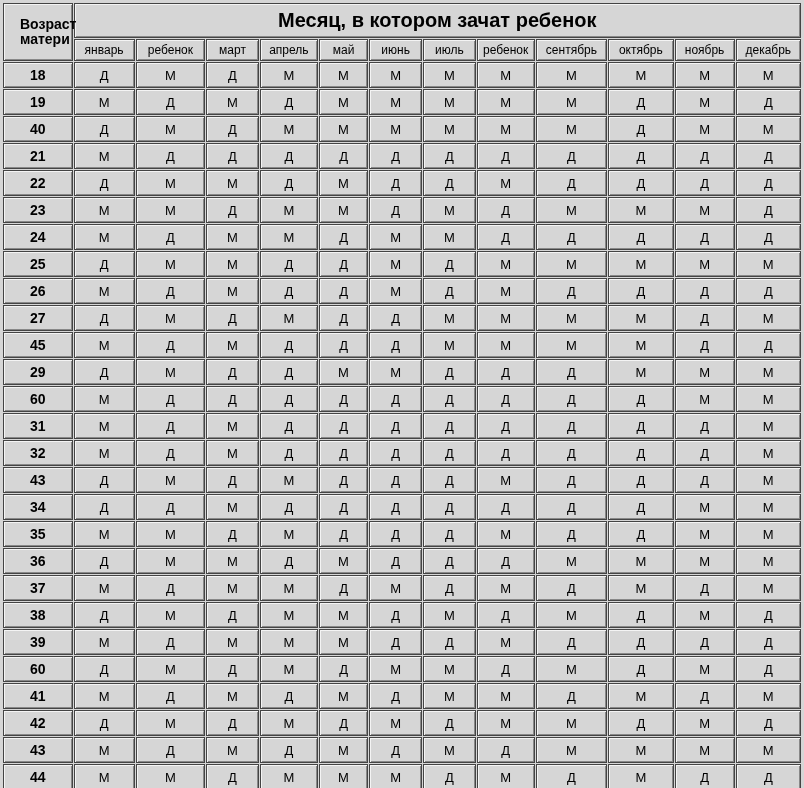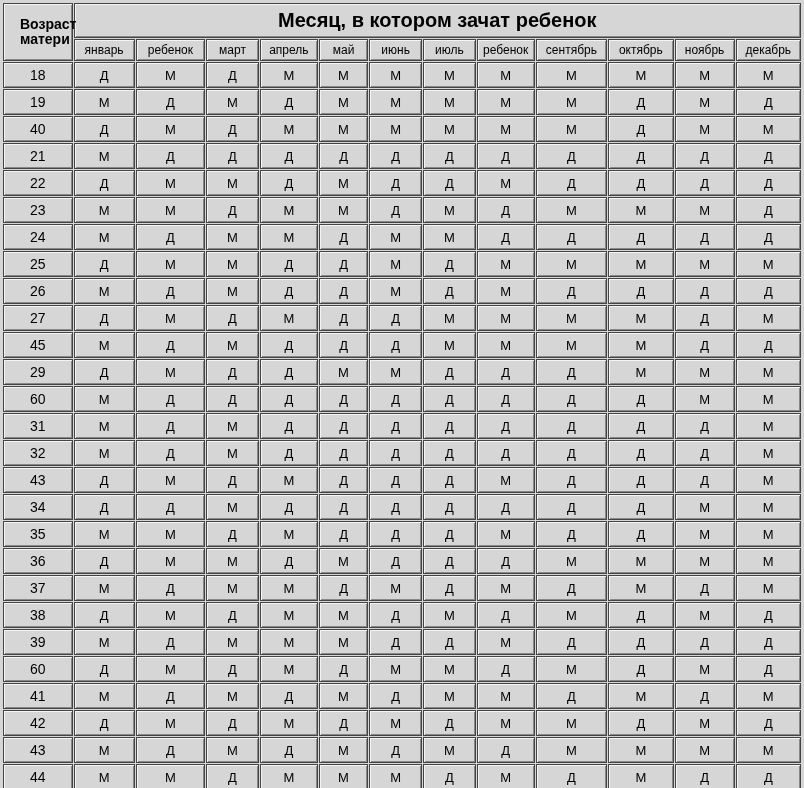--- a/index.html
+++ b/index.html
@@ -23,21 +23,21 @@
   th, td {
     background: #d6d6d6;
     border: 1px solid #444;
     text-align: center;
     vertical-align: middle;
     font-size: 13px;
     padding: 4px 0;
     box-shadow: inset 1px 1px 0 #f4f4f4, inset -1px -1px 0 #888;
   }
   th.rowhead, td.agecell {
-    font-weight: normal;
+    font-weight: bold;
     font-size: 14px;
   }
   th.colhead {
     font-weight: normal;
     font-size: 12px;
     padding: 3px 0;
   }
   th.maintitle {
     font-weight: bold;
     font-size: 20px;

